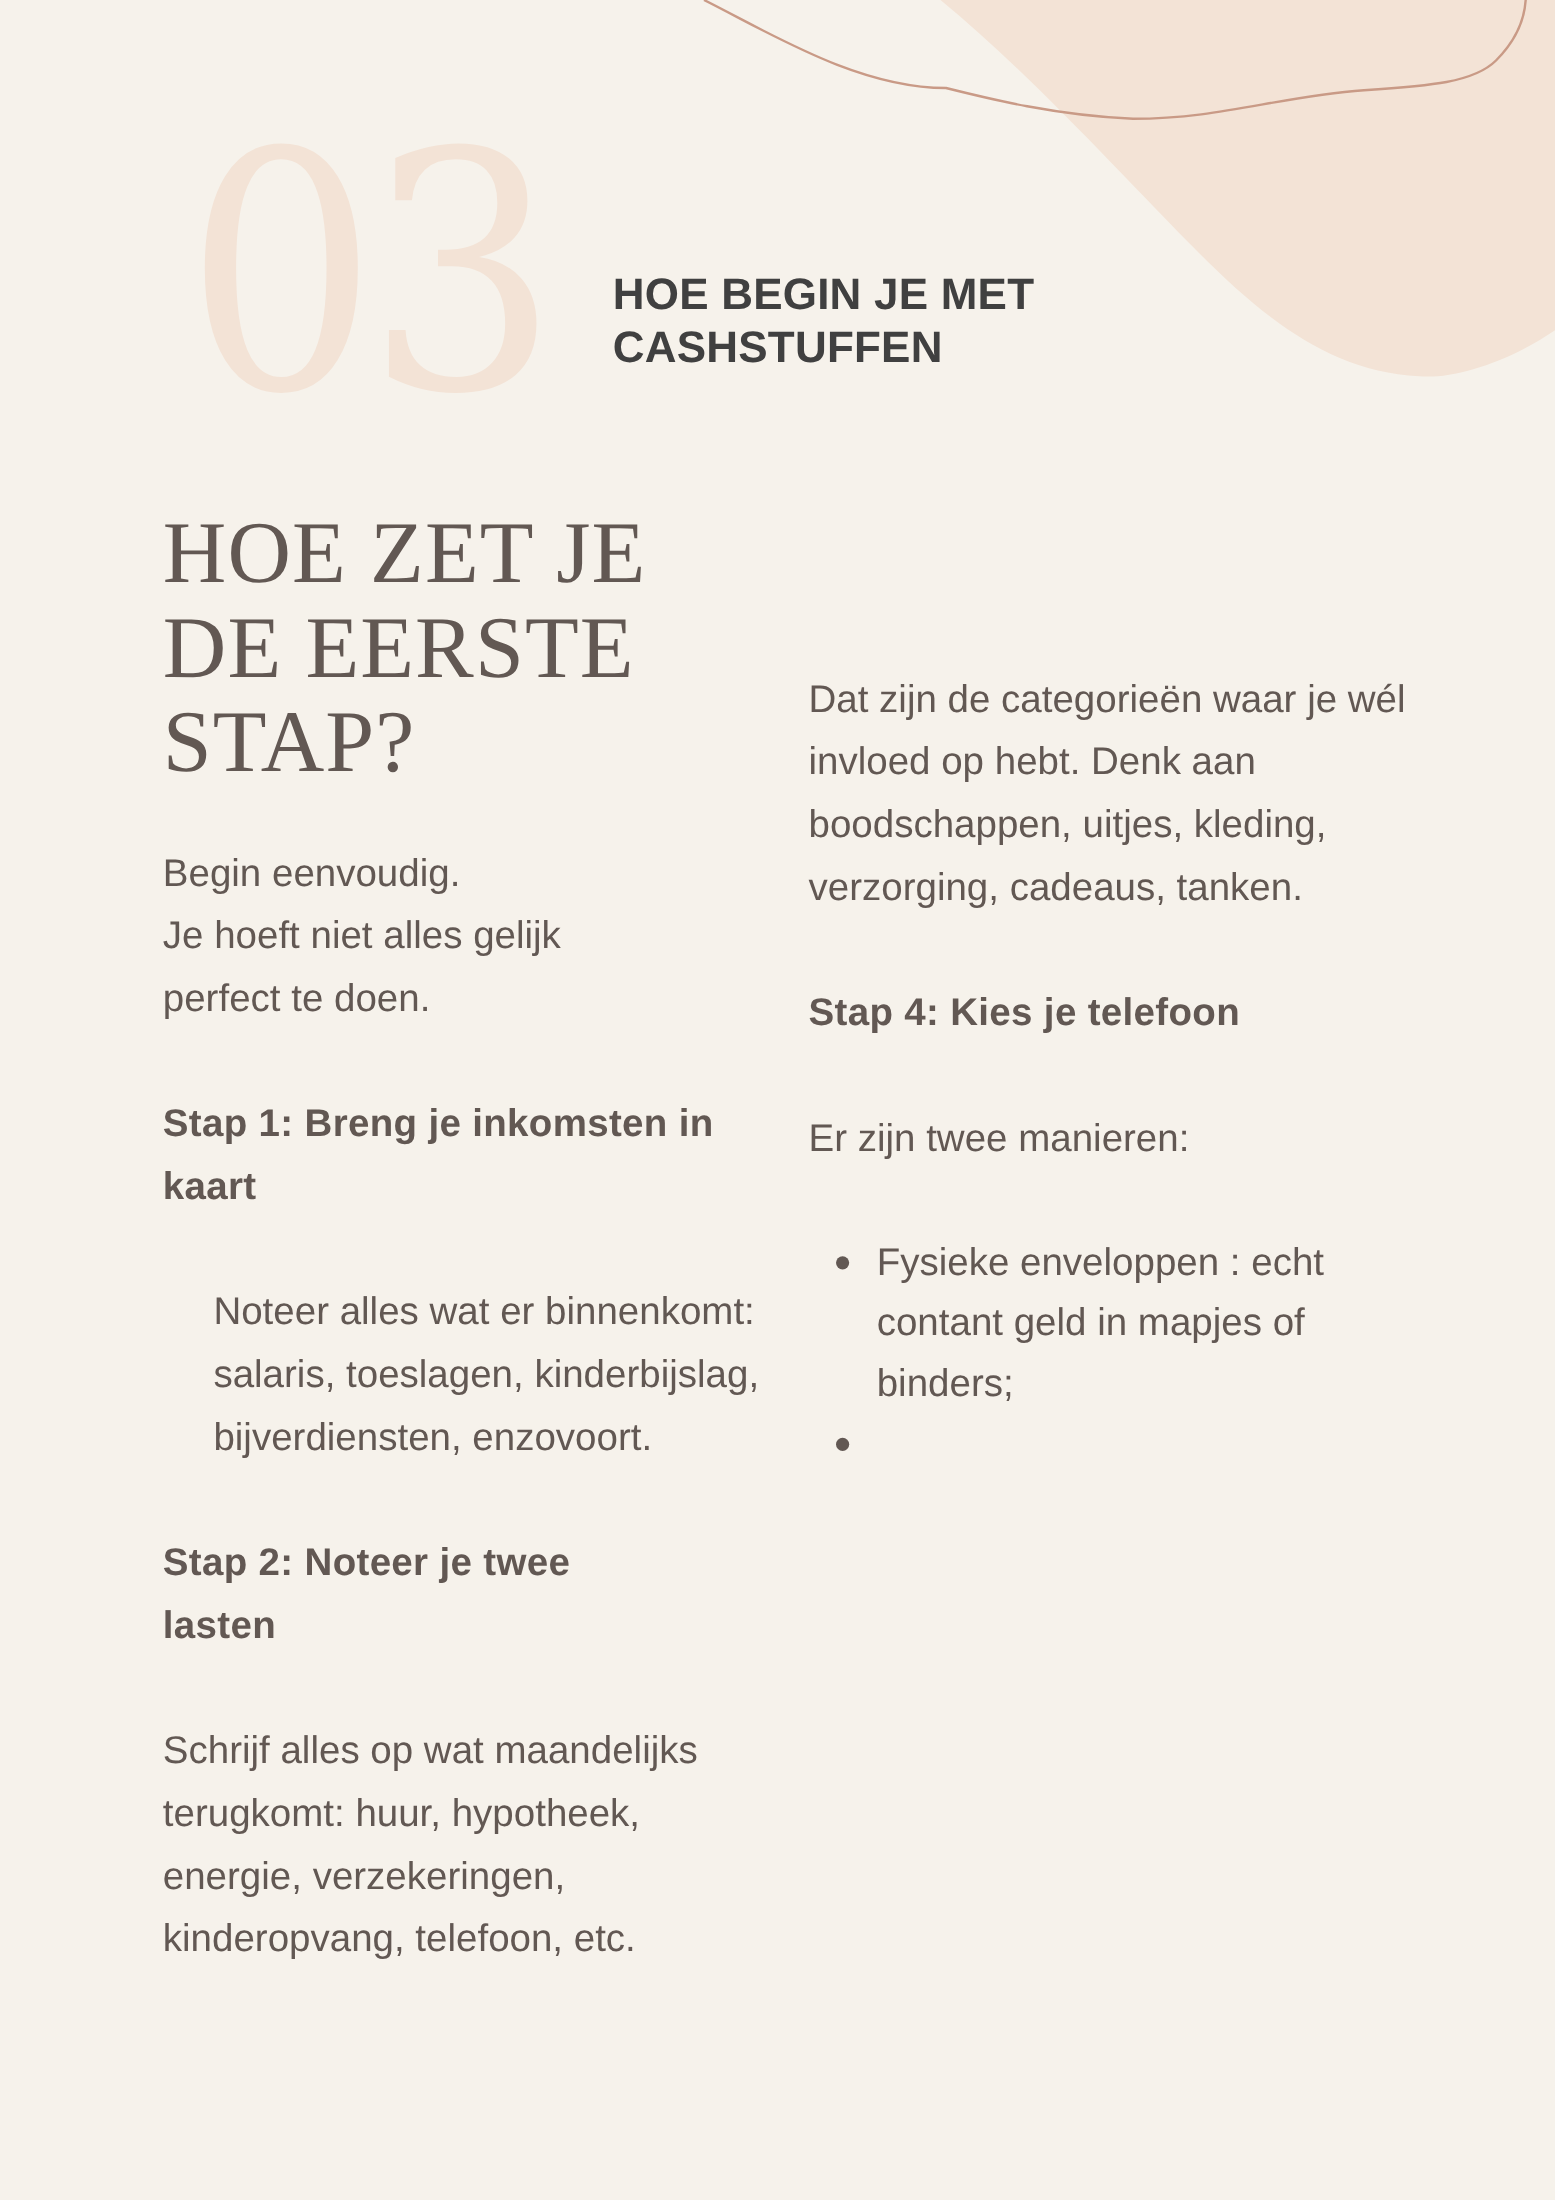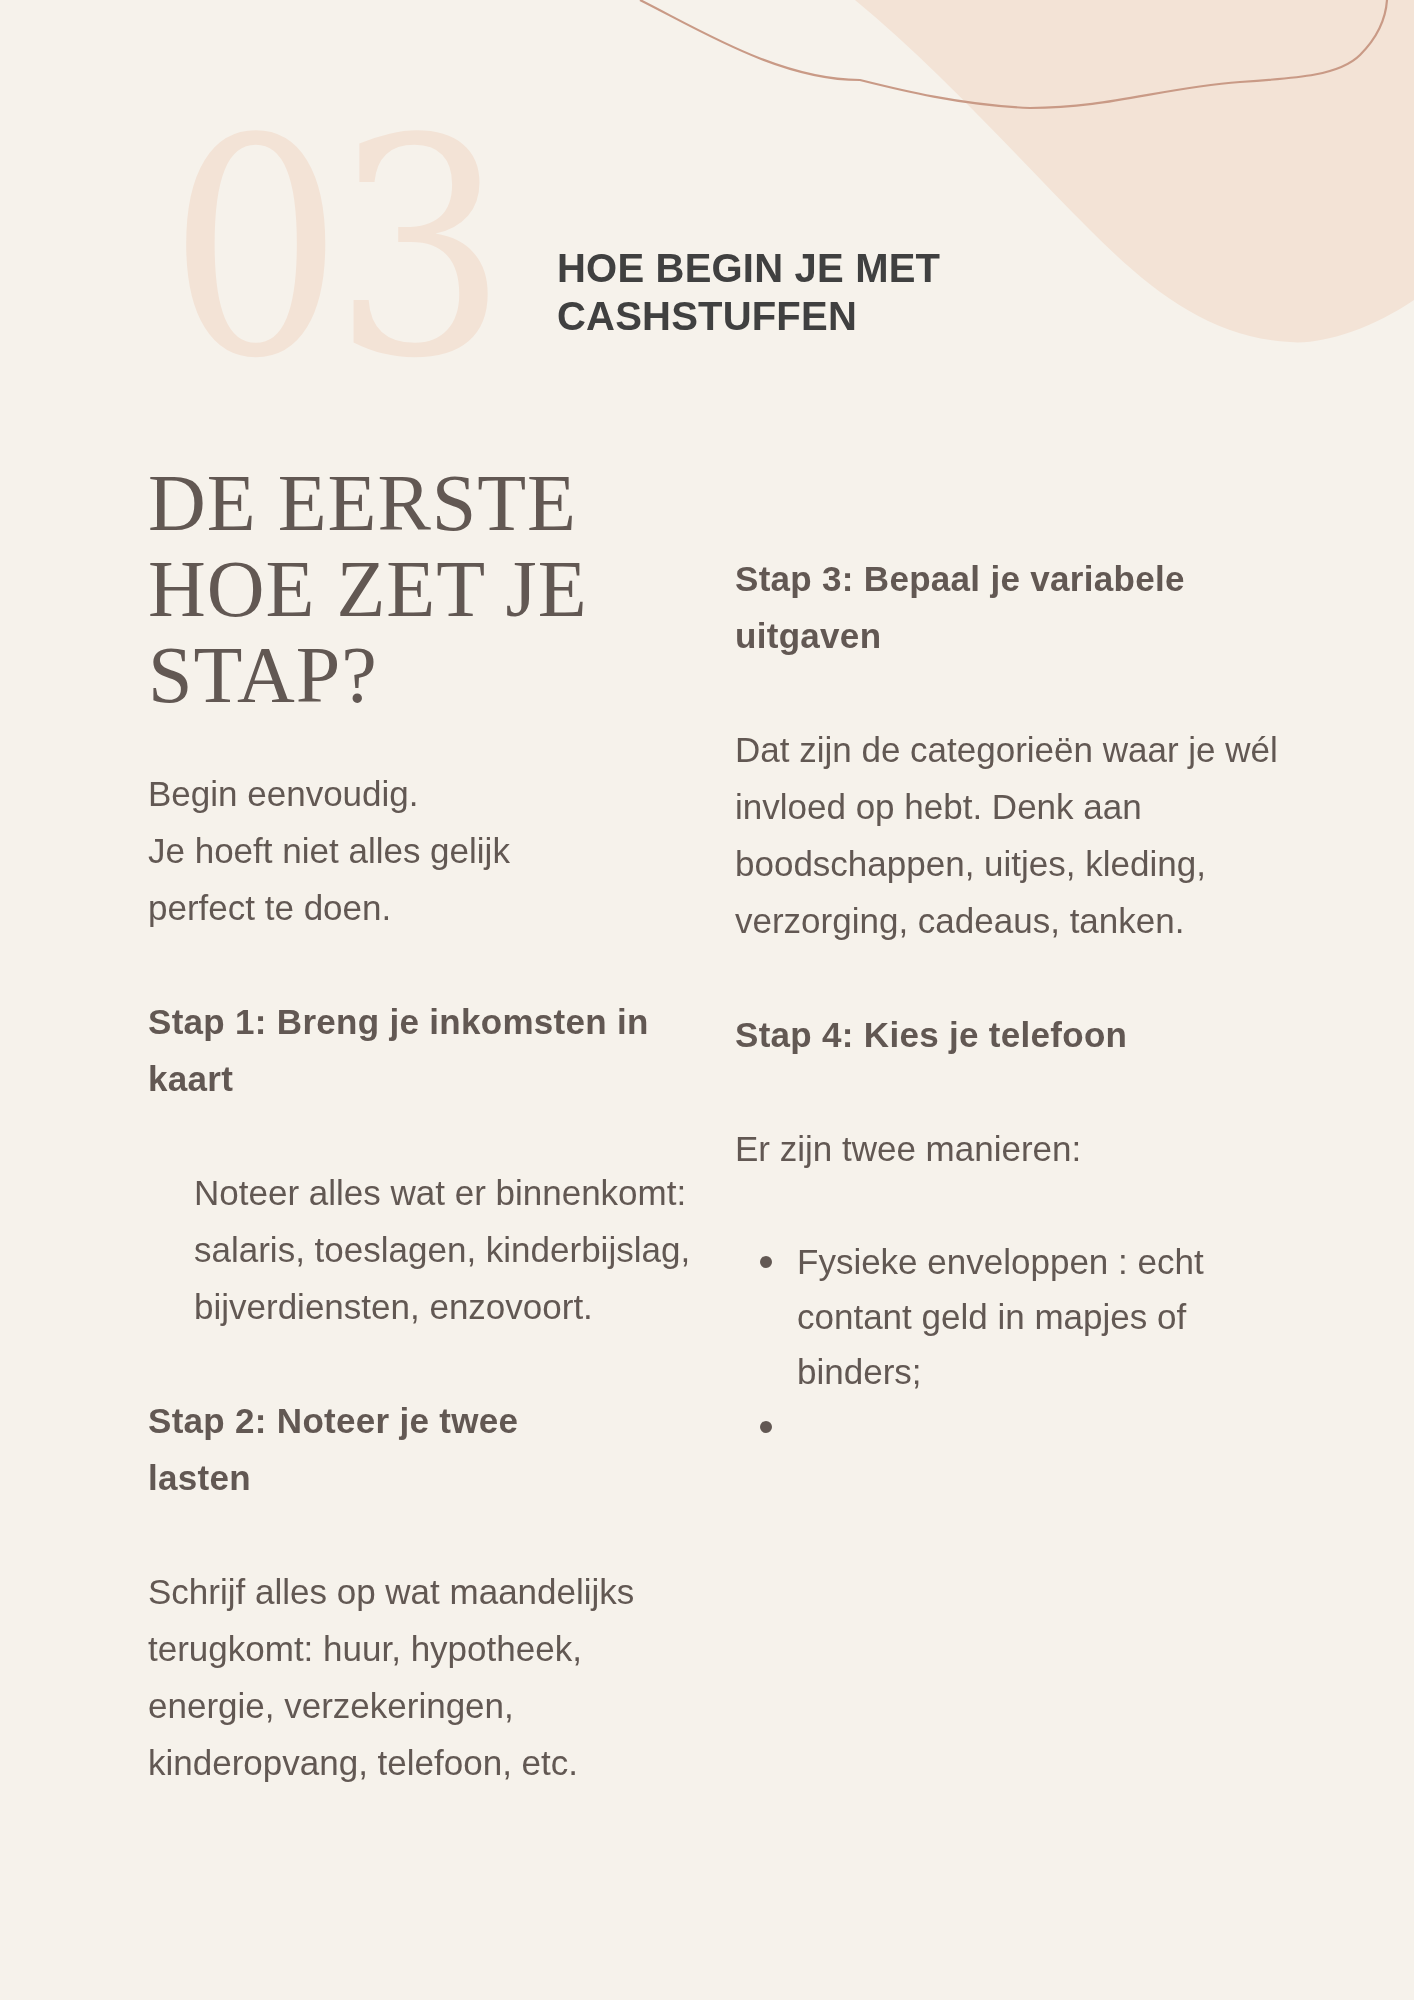--- a/index.html
+++ b/index.html
@@ -52,40 +52,39 @@
 </svg>
 
 <div class="big-number">03</div>
 
 <div class="section-title">
   <span>HOE BEGIN JE MET</span>
   <span>CASHSTUFFEN</span>
 </div>
 
 <h1 class="main-heading">
+  <span>HOE ZET JE</span>
   <span>DE EERSTE</span>
-  <span>HOE ZET JE</span>
   <span>STAP?</span>
 </h1>
 
 <div class="col col-left">
   <p>Begin eenvoudig.</p>
   <p style="width:470px;">Je hoeft niet alles gelijk perfect te doen.</p>
   <div class="gap"></div>
   <p class="step-title" style="width:520px;">Stap 1: Breng je inkomsten in kaart</p>
   <div class="gap"></div>
   <p style="width:520px;margin-left:46px;">Noteer alles wat er binnenkomt: salaris, toeslagen, kinderbijslag, bijverdiensten, enzovoort.</p>
   <div class="gap"></div>
   <p class="step-title" style="width:470px;">Stap 2: Noteer je twee lasten</p>
   <div class="gap"></div>
   <p style="width:540px;">Schrijf alles op wat maandelijks terugkomt: huur, hypotheek, energie, verzekeringen, kinderopvang, telefoon, etc.</p>
 </div>
 
 <div class="col col-right">
-  <p class="step-title" style="width:560px;">Stap 3: Bepaal je variabele uitgaven</p>
   <div class="gap"></div>
   <p style="width:600px;">Dat zijn de categorieën waar je wél invloed op hebt. Denk aan boodschappen, uitjes, kleding, verzorging, cadeaus, tanken.</p>
   <div class="gap"></div>
   <p class="step-title">Stap 4: Kies je telefoon</p>
   <div class="gap"></div>
   <p>Er zijn twee manieren:</p>
   <div class="gap"></div>
   <ul class="bullets" style="width:580px;">
     <li>
       <span class="dot"></span>

